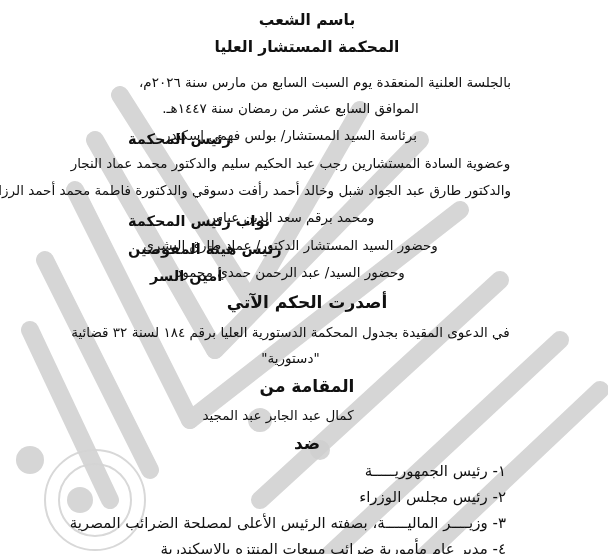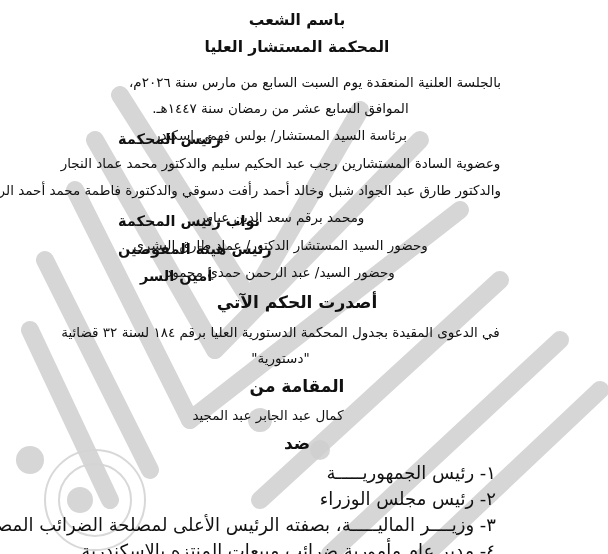--- a/index.html
+++ b/index.html
@@ -2,31 +2,31 @@
 <html lang="ar" dir="rtl"><head>
 <meta charset="utf-8">
 <style>
   html, body { margin:0; padding:0; }
   body {
     width:608px; height:554px; overflow:hidden; background:#ffffff;
     position:relative; font-family:"DejaVu Sans", sans-serif; color:#111;
   }
   .watermark { position:absolute; inset:0; pointer-events:none; z-index:0; }
   .doc {
-    position:absolute; left:0; top:0; width:500px; height:554px; z-index:1;
+    position:absolute; left:10px; top:0; width:500px; height:554px; z-index:1;
     direction:rtl;
     padding-left:46px;
   }
   .line { position:absolute; right:12px; left:60px; white-space:nowrap; font-size:13.5px; line-height:20px;text-align:center; }
   .center { text-align:center; }
   .title { font-weight:bold; font-size:15.5px; }
   .heading { font-weight:bold; font-size:17px; }
   .b { font-weight:normal; }
   .role { position:absolute; font-weight:bold; font-size:14.5px; white-space:nowrap;margin-top:8px; }
-  .item { position:absolute; right:50px; white-space:nowrap; font-size:18px; }
+  .item { position:absolute; right:50px; white-space:nowrap; font-size:15px; }
 </style>
 </head>
 <body>
 
 <svg class="watermark" width="608" height="554" viewBox="0 0 608 554">
   <g stroke="#cfcfcf" stroke-width="18" fill="none" stroke-linecap="round" opacity="0.85">
     <path d="M120 95 L250 300"></path>
     <path d="M95 140 L215 350"></path>
     <path d="M75 190 L190 420"></path>
     <path d="M45 260 L150 470"></path>

